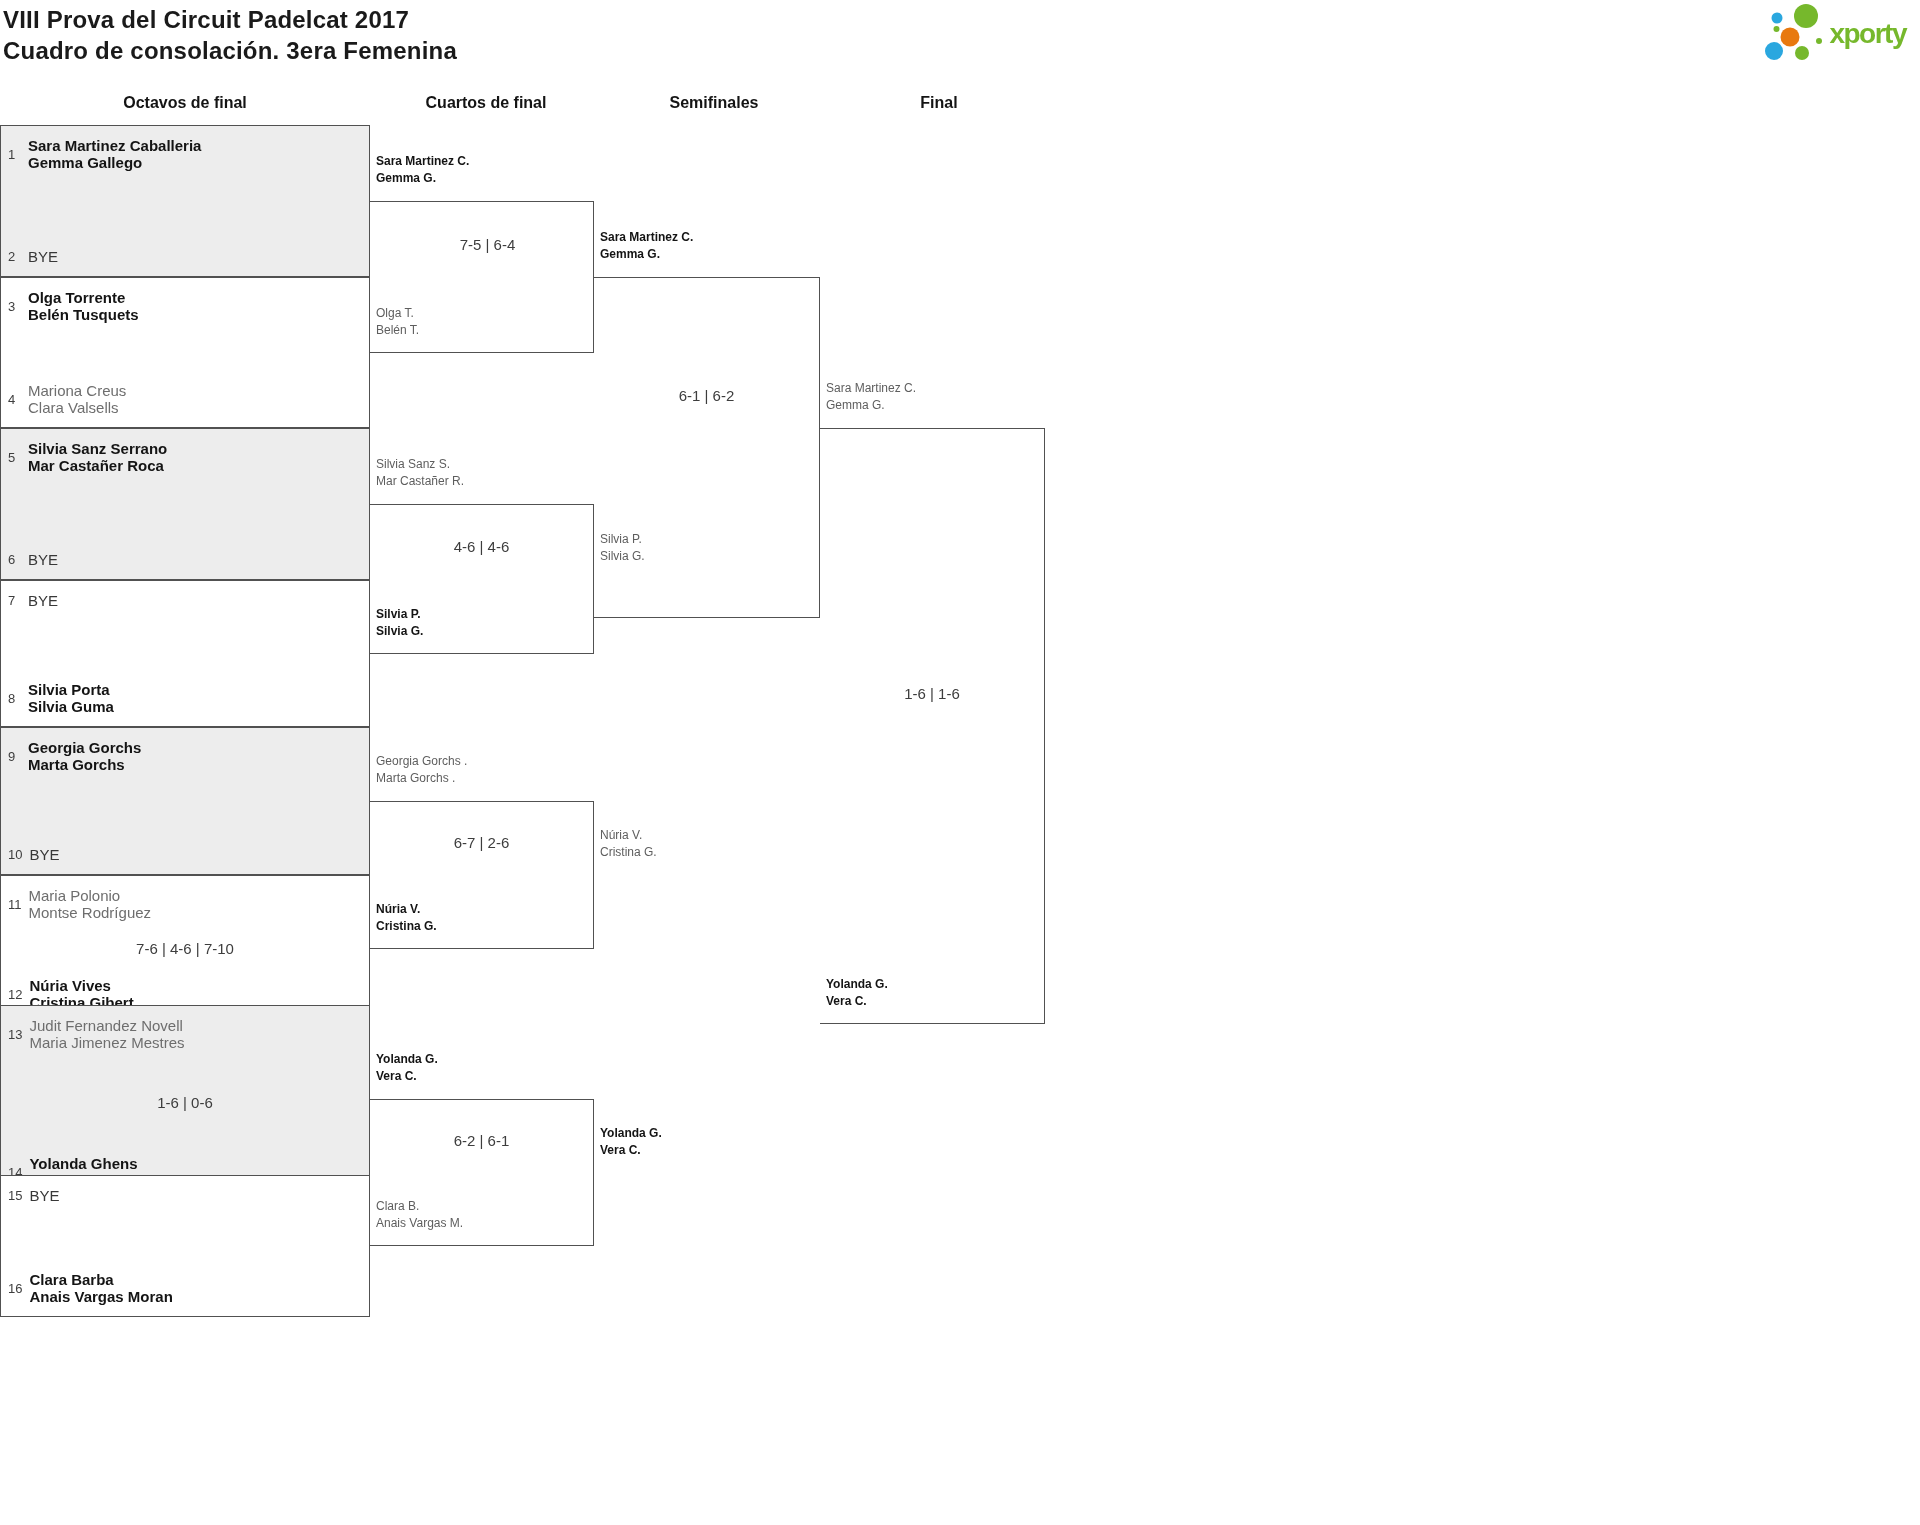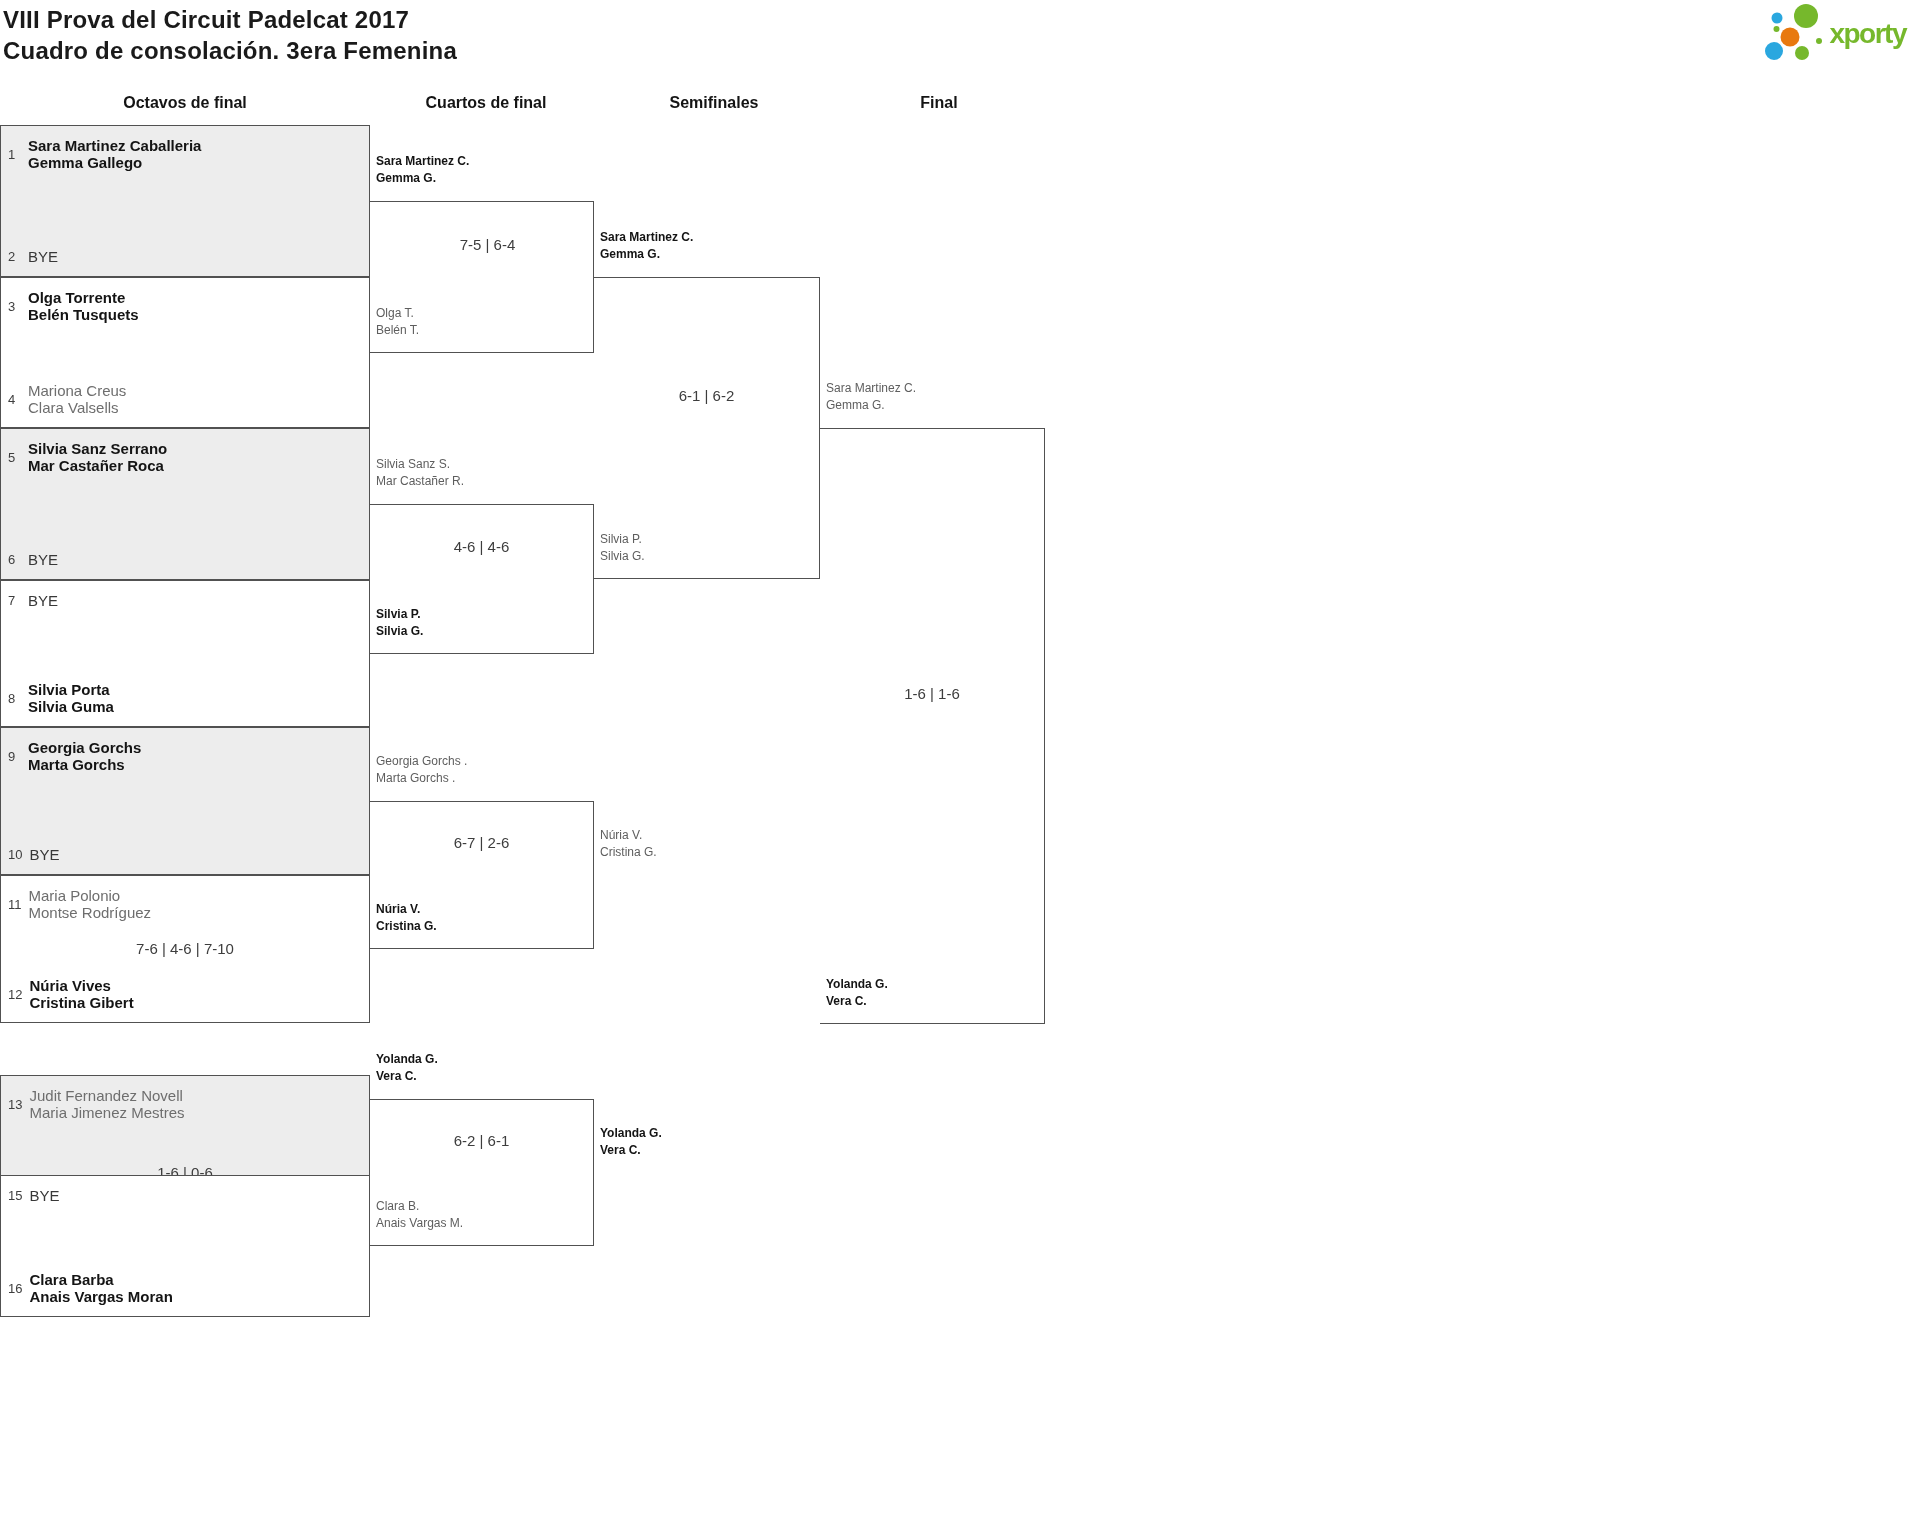--- a/index.html
+++ b/index.html
@@ -156,21 +156,21 @@
       </div>
       <div class="entry pos-bottom style-winner">
         <div class="seed">12</div>
         <div class="team">
           <div class="line">Núria Vives</div>
           <div class="line">Cristina Gibert</div>
         </div>
       </div>
       <div class="mscore">7-6 | 4-6 | 7-10</div>
     </div>
-    <div class="obox shaded" style="top: 1075px; height: 196px;">
+    <div class="obox shaded" style="top: 1005px; height: 196px;">
       <div class="entry pos-top style-loser">
         <div class="seed">13</div>
         <div class="team">
           <div class="line">Judit Fernandez Novell</div>
           <div class="line">Maria Jimenez Mestres</div>
         </div>
       </div>
       <div class="entry pos-bottom style-winner">
         <div class="seed">14</div>
         <div class="team">
@@ -232,21 +232,21 @@
       <div class="mscore" style="top: 32px;">6-2 | 6-1</div>
     </div>
     <div class="adv bold" style="left: 376px; top: 1085px;">
       <div class="line">Yolanda G.</div>
       <div class="line">Vera C.</div>
     </div>
     <div class="adv" style="left: 376px; top: 1232px;">
       <div class="line">Clara B.</div>
       <div class="line">Anais Vargas M.</div>
     </div>
-    <div class="rbox" style="left: 594px; width: 226px; top: 277px; height: 302px;">
+    <div class="rbox" style="left: 594px; width: 226px; top: 277px; height: 341px;">
       <div class="mscore" style="top: 109px;">6-1 | 6-2</div>
     </div>
     <div class="adv bold" style="left: 600px; top: 263px;">
       <div class="line">Sara Martinez C.</div>
       <div class="line">Gemma G.</div>
     </div>
     <div class="adv" style="left: 600px; top: 565px;">
       <div class="line">Silvia P.</div>
       <div class="line">Silvia G.</div>
     </div>

